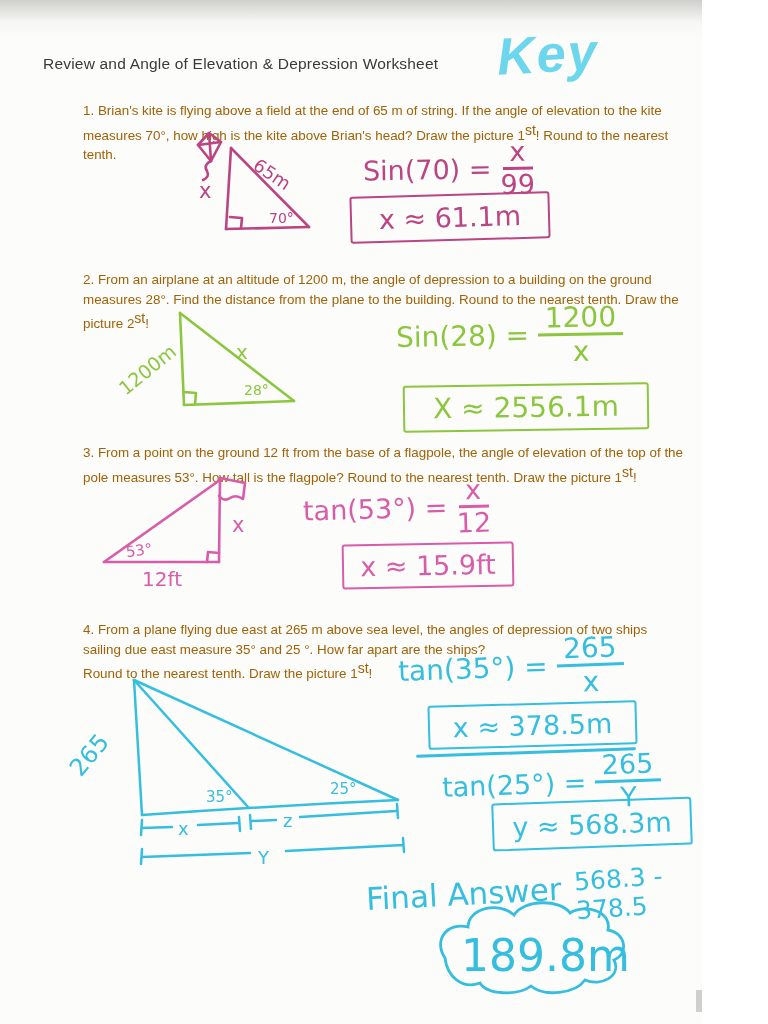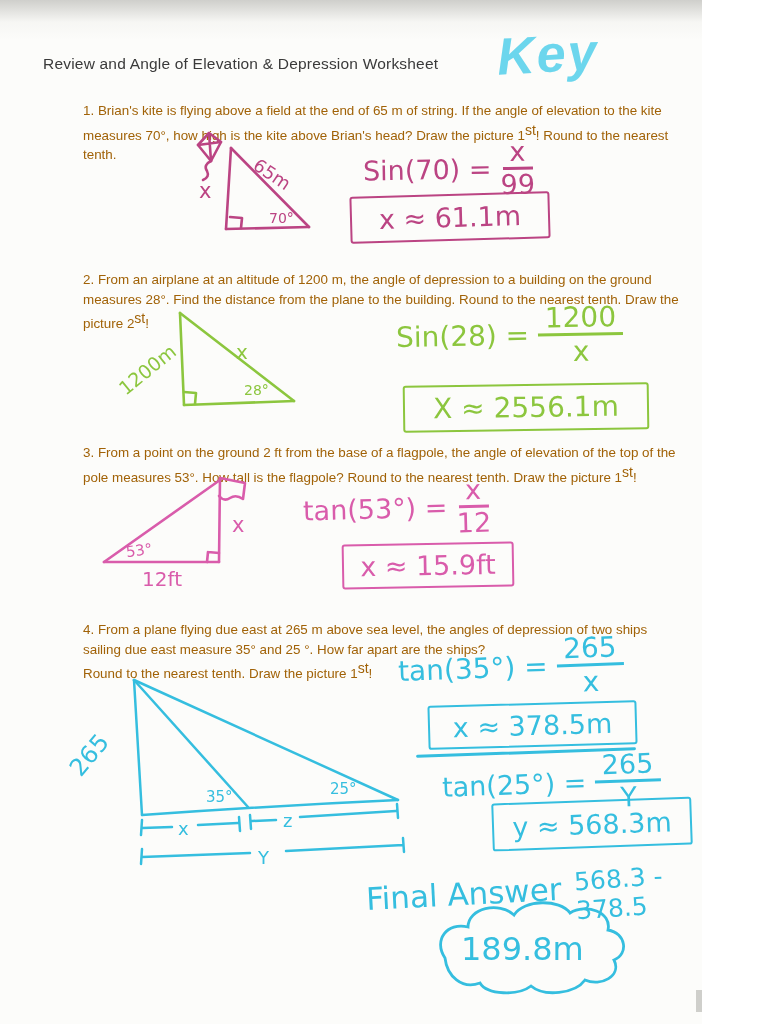--- a/index.html
+++ b/index.html
@@ -52,21 +52,21 @@
   .final-label{
     position:absolute; left:366px; top:876px; font-size:31px;
     font-family:"DejaVu Sans", cursive; color:#35bedf; transform:rotate(-3deg);
   }
   .final-work{
     position:absolute; left:575px; top:863px; font-size:25px;
     font-family:"DejaVu Sans", cursive; color:#35bedf; transform:rotate(-4deg);
   }
   .cloud-wrap{position:absolute; left:423px; top:896px;}
   .cloud-text{
-    position:absolute; left:38px; top:34px; font-size:32px;
+    position:absolute; left:38px; top:34px; font-size:44px;
     font-family:"DejaVu Sans", cursive; color:#35bedf;
   }
   svg{position:absolute; overflow:visible;}
   svg text{font-family:"DejaVu Sans", cursive;}
 </style>
 </head>
 <body>
 
 <div class="page">
 
@@ -133,21 +133,21 @@
     <span class="frac">
       <span class="num">1200</span>
       <span class="den">x</span>
     </span>
   </div>
   <div class="ansbox green" style="left:403px; top:384px; width:242px; height:43px; font-size:28px; transform:rotate(-0.8deg);">
     <span>X ≈ 2556.1m</span>
   </div>
 
   <p class="stmt" style="top:430px;">
-    <span>3. From a point on the ground 2 ft from the base of a flagpole, the angle of elevation of the top of the</span><br>
+    <span>3. From a point on the ground 12 ft from the base of a flagpole, the angle of elevation of the top of the</span><br>
     <span>pole measures 53°. How tall is the flagpole? Round to the nearest tenth. Draw the picture 1</span><sup>st</sup><span>!</span>
   </p>
 
   <svg style="left:92px; top:466px;" width="180" height="128">
     <g stroke="#d95cab" stroke-width="2.6" fill="none" stroke-linecap="round" stroke-linejoin="round">
       <g>
         <path d="M128,12 L153,17 L151,33 q-7,-5 -13,-1 q-6,4 -11,-2"></path>
       </g>
       <path d="M128,12 L127,96"></path>
       <path d="M12,96 L127,96"></path>

